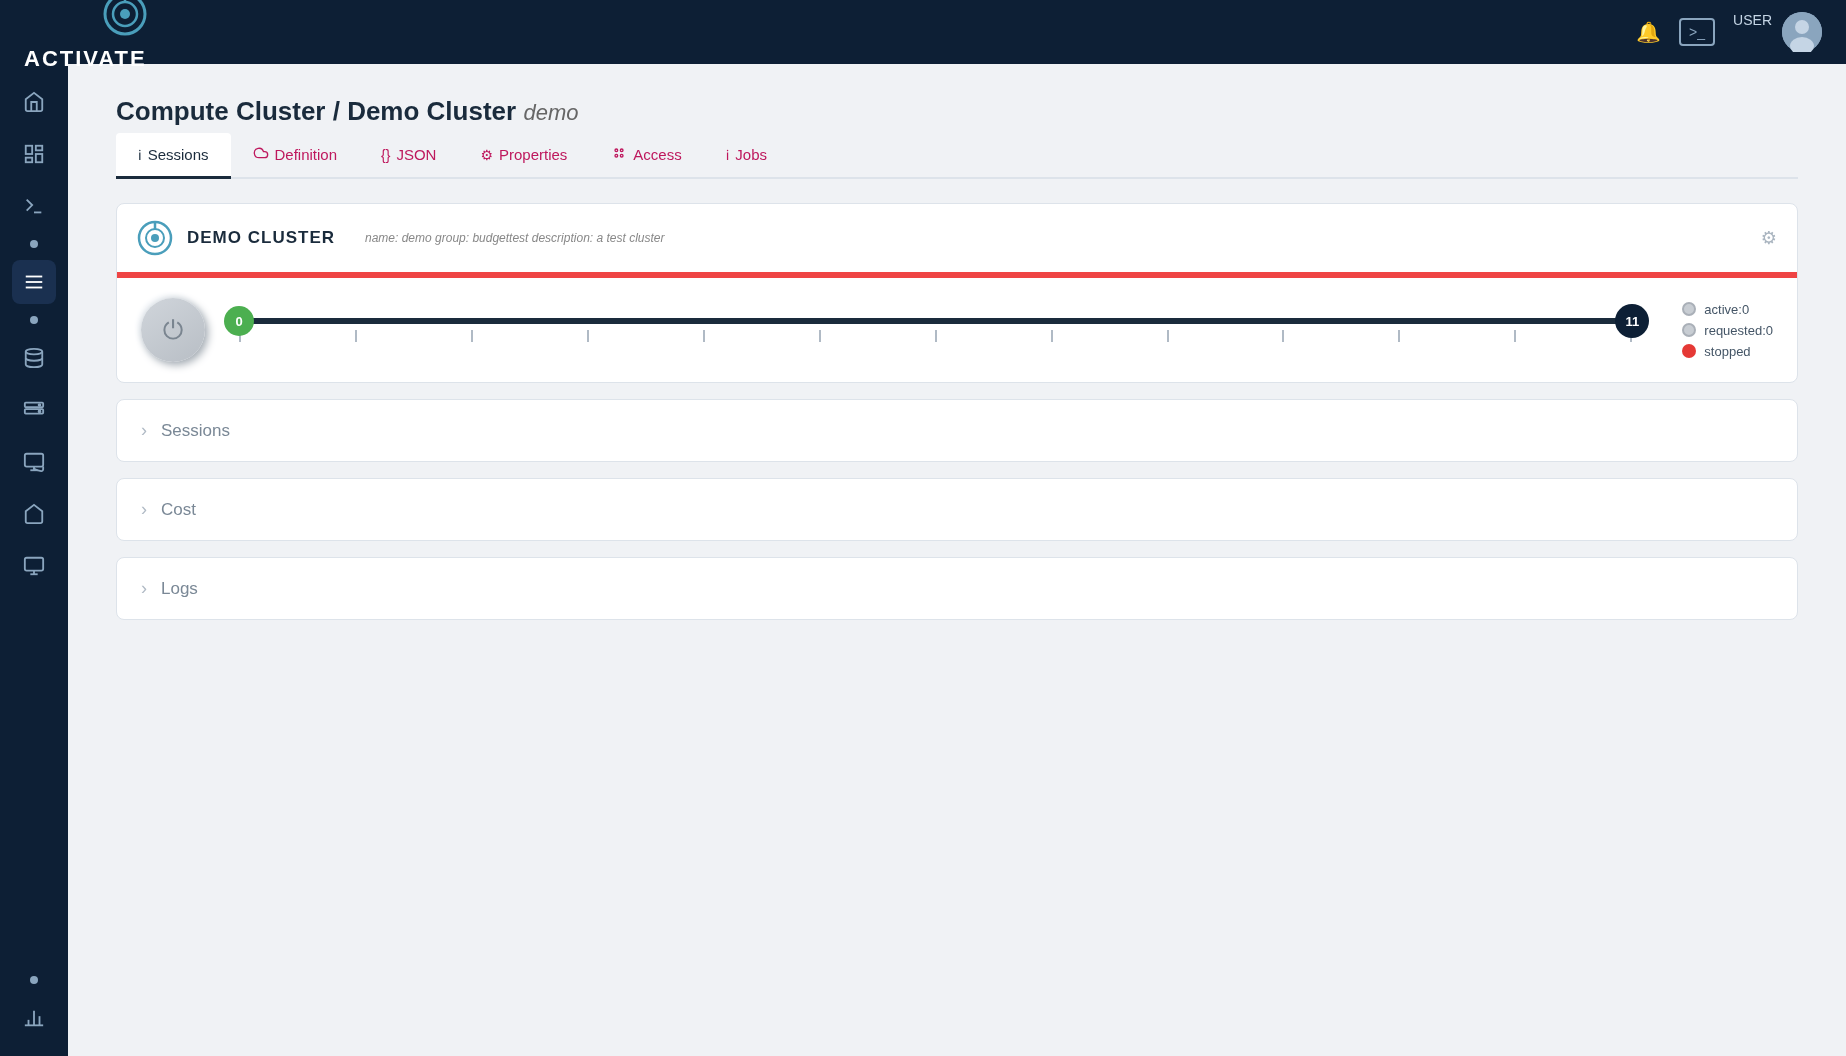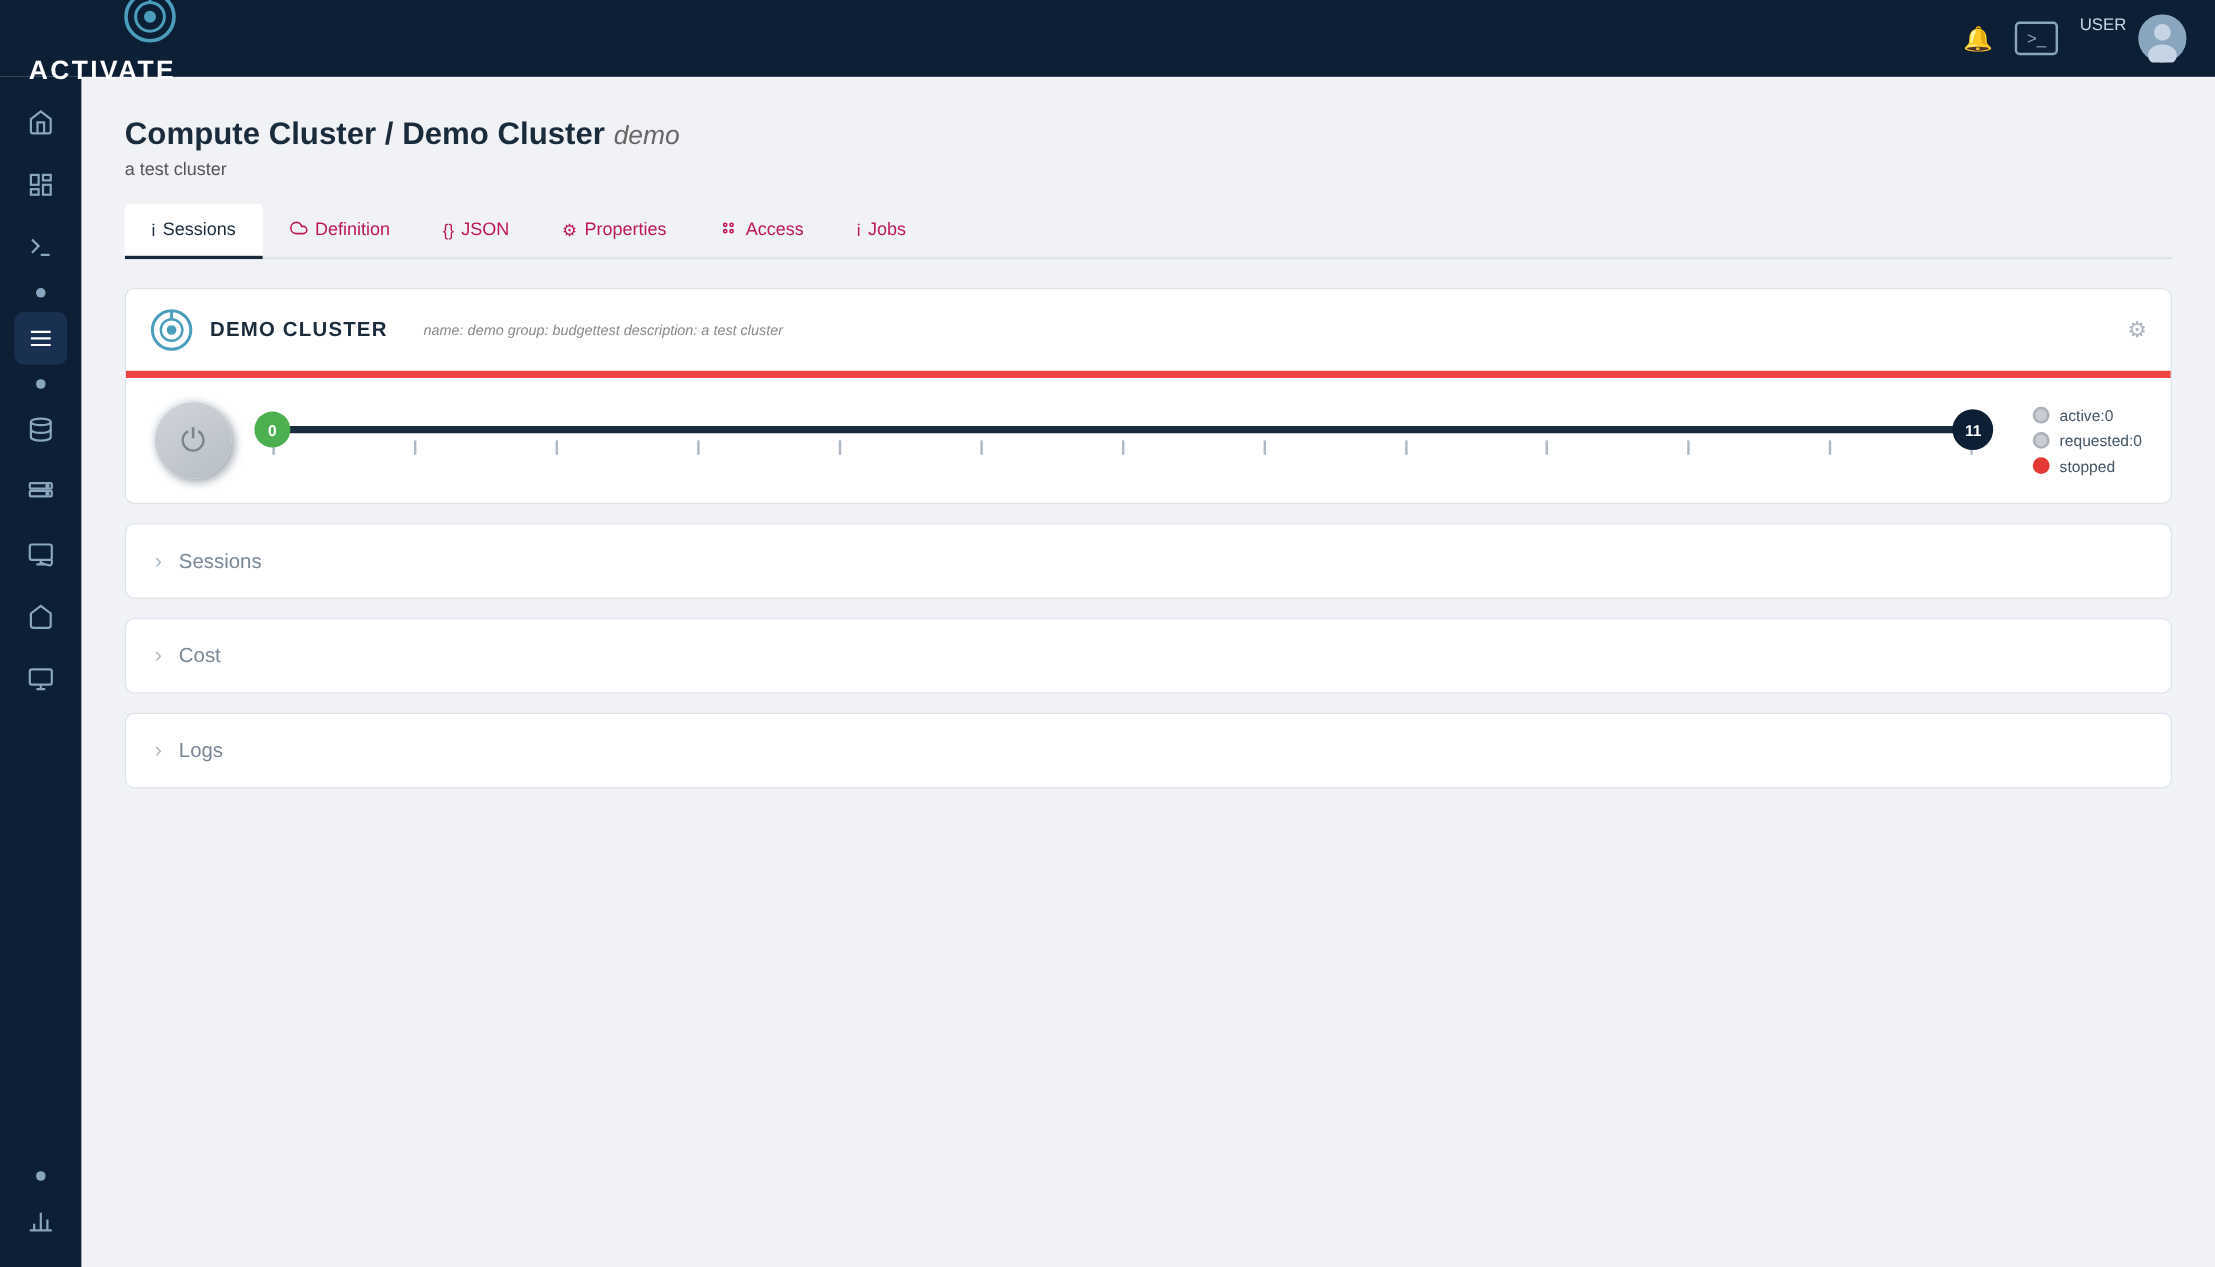--- a/index.html
+++ b/index.html
@@ -105,21 +105,21 @@
       border-radius: 50%;
       background: #8aa5be;
       margin: 4px 0;
     }
     .sidebar-spacer { flex: 1; }
 
     
     .content {
       flex: 1;
       overflow-y: auto;
-      padding: 32px 36px;
+      padding: 32px 48px;
       background: #f0f2f5;
     }
 
     .page-title {
       font-size: 26px;
       font-weight: 600;
       color: #1a2b3c;
       margin-bottom: 6px;
     }
     .page-title .tag {
@@ -444,21 +444,20 @@
       </svg>
     </div>
   </aside>
 
   <main class="content">
 
     <h1 class="page-title">
       <span>Compute Cluster / Demo Cluster</span>
       <span class="tag"> <span>demo</span></span>
     </h1>
-    <p class="page-subtitle">a test cluster</p>
 
     <div class="tabs">
       <button class="tab active">
         <span class="tab-icon">ℹ</span>
         <span>Sessions</span>
       </button>
       <button class="tab">
         <span class="tab-icon">
           <svg width="16" height="16" viewBox="0 0 24 24" fill="none" stroke="currentColor" stroke-width="2">
             <path d="M17.5 19H9a7 7 0 1 1 6.71-9h1.79a4.5 4.5 0 1 1 0 9z"></path>

